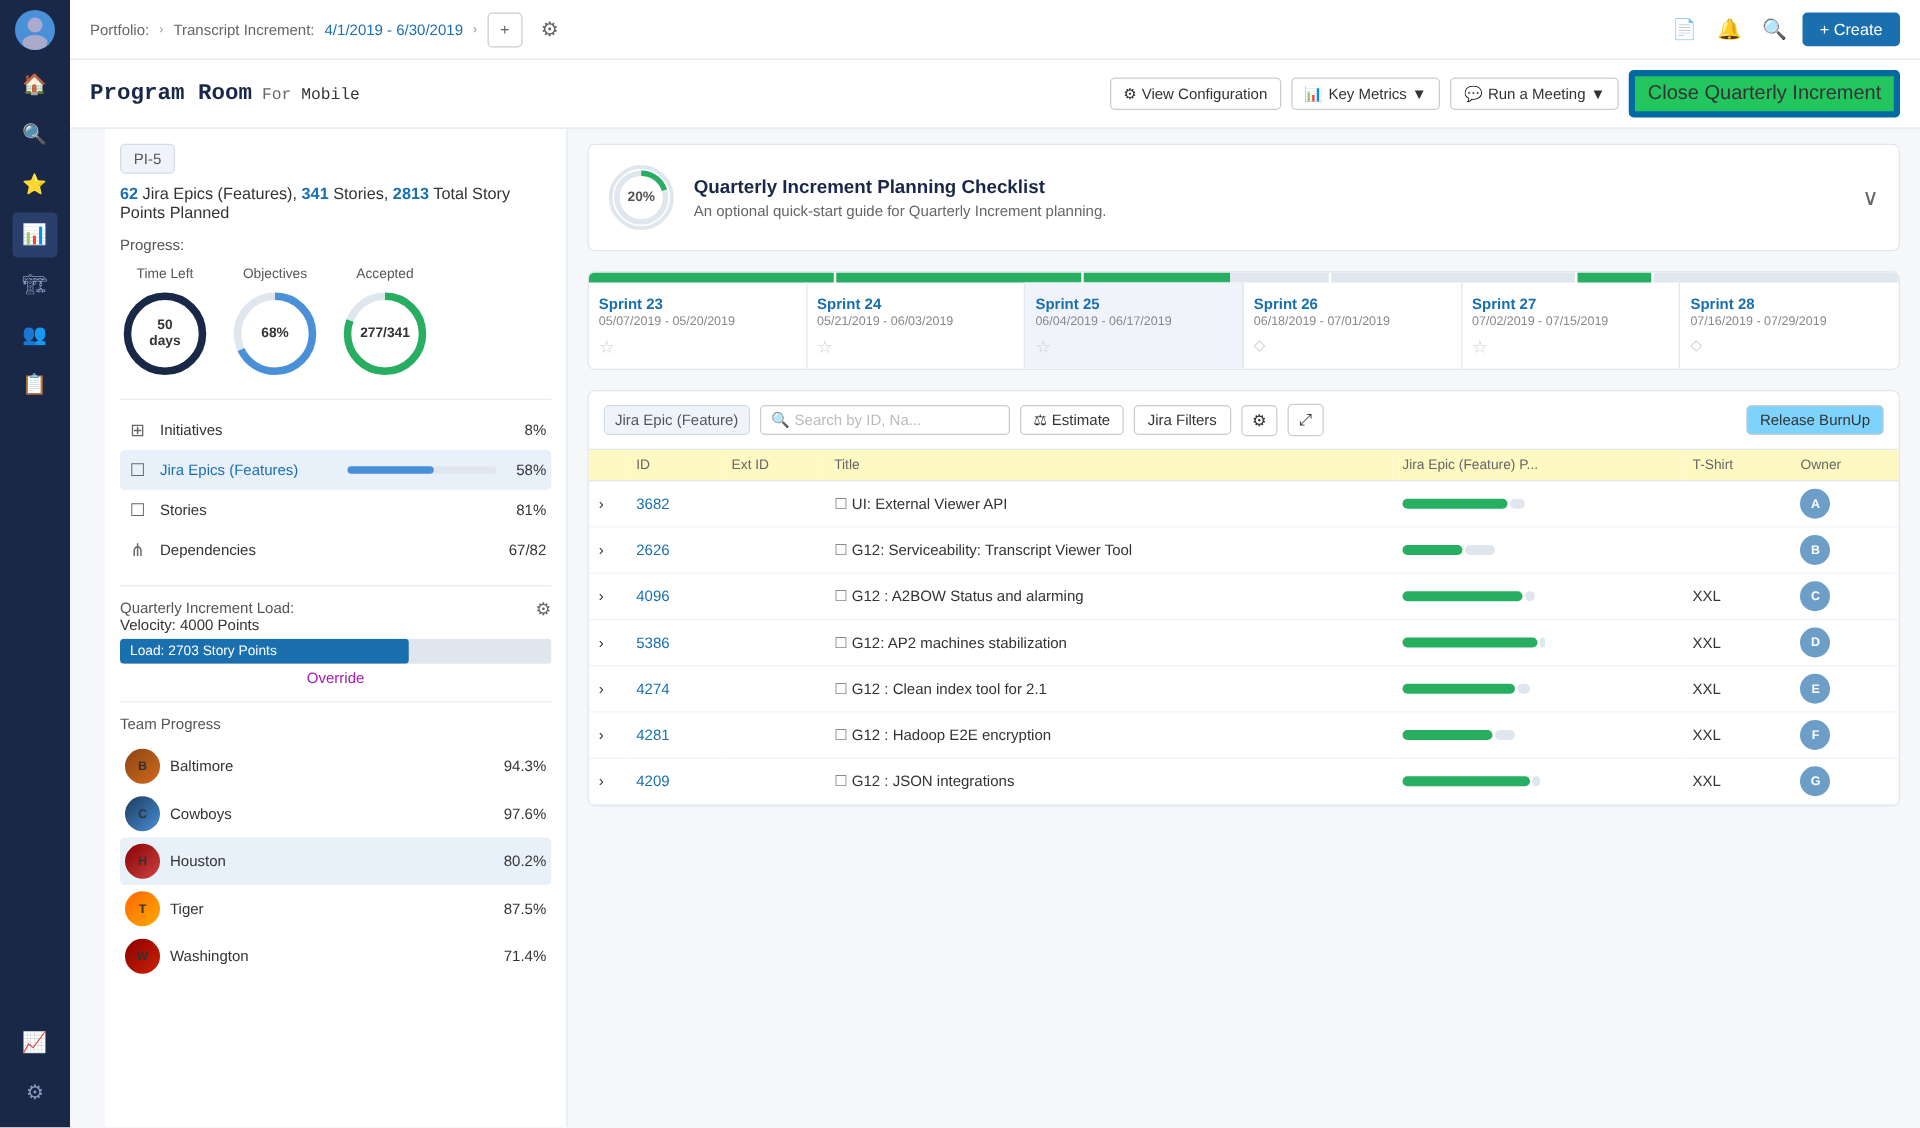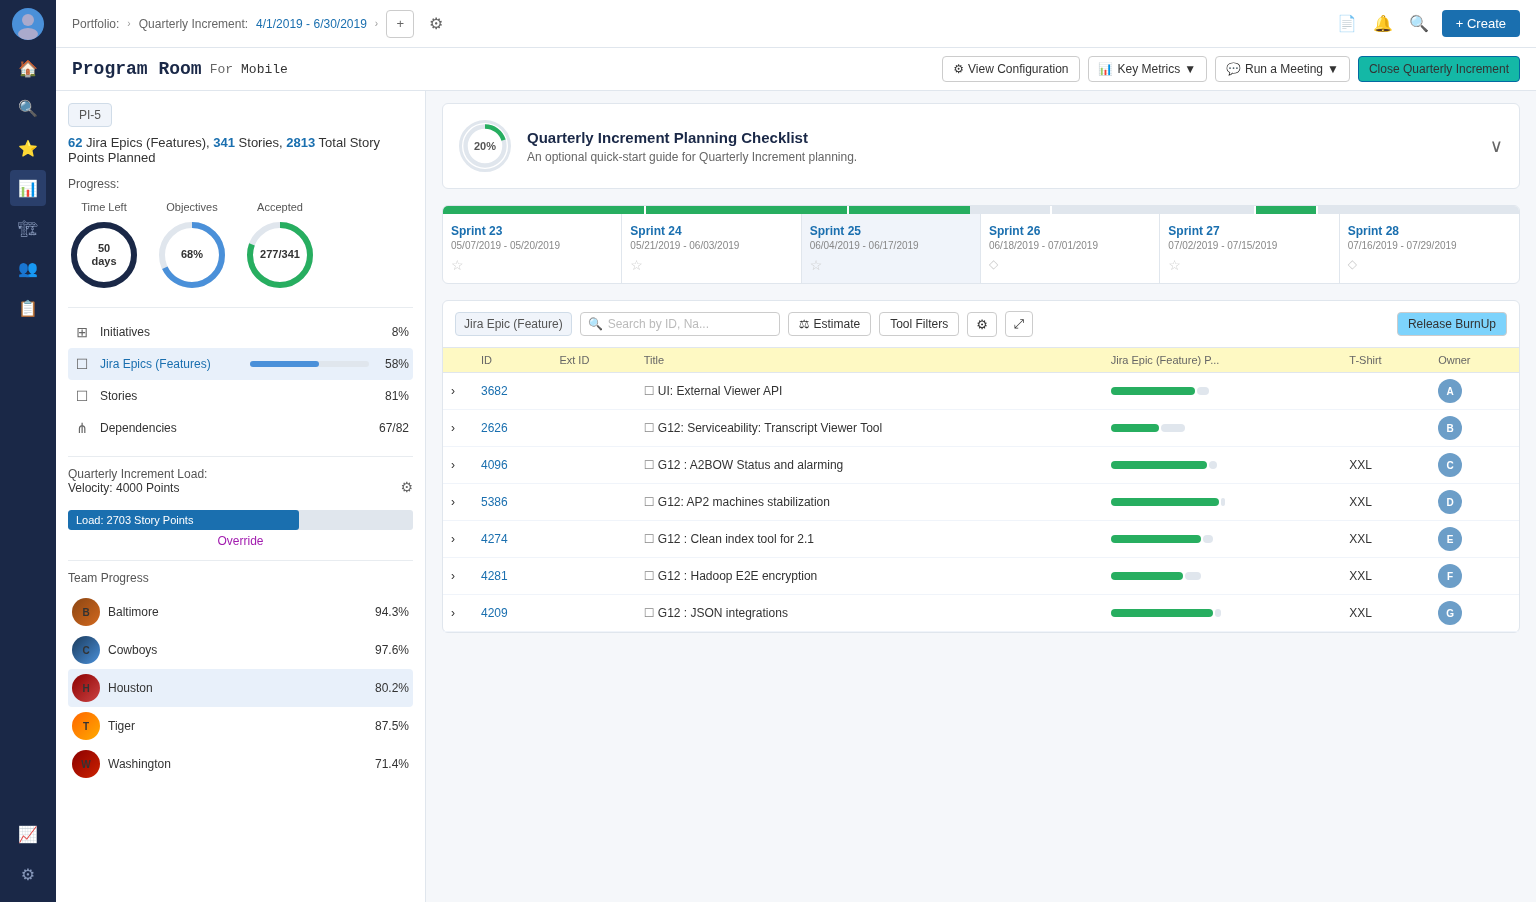--- a/index.html
+++ b/index.html
@@ -25,24 +25,24 @@
     .topnav-icon-btn { width: 28px; height: 28px; display: flex; align-items: center; justify-content: center; color: #666; cursor: pointer; font-size: 16px; }
     .create-btn { background: #1a6faf; color: #fff; border: none; border-radius: 4px; padding: 6px 14px; font-size: 13px; cursor: pointer; display: flex; align-items: center; gap: 4px; }
 
     
     .prog-header { background: #fff; border-bottom: 1px solid #e0e6ed; padding: 8px 16px; display: flex; align-items: center; justify-content: space-between; }
     .prog-title { font-size: 18px; font-weight: 600; color: #1a2847; display: flex; align-items: center; gap: 8px; }
     .prog-for { font-size: 13px; color: #666; font-weight: normal; }
     .prog-name { font-size: 13px; color: #333; font-weight: 500; }
     .prog-actions { display: flex; gap: 8px; align-items: center; }
     .prog-action-btn { border: 1px solid #ccc; background: #fff; border-radius: 4px; padding: 5px 10px; font-size: 12px; color: #333; cursor: pointer; display: flex; align-items: center; gap: 4px; }
-    .close-btn { border: 1px solid #0369a1; background: #14b8a6; border-radius: 4px; padding: 5px 10px; font-size: 12px; color: #333; cursor: pointer; }
-
-    
-    .content { display: flex; flex: 1; overflow: hidden; }
+    .close-btn { border: 5px solid #0369a1; background: #22c55e; border-radius: 4px; padding: 5px 10px; font-size: 16px; color: #333; cursor: pointer; }
+
+    
+    .content { display: flex; flex: 1; overflow: hidden; padding-left: 28px; }
 
     
     .left-panel { width: 370px; background: #fff; border-right: 1px solid #e0e6ed; overflow-y: auto; flex-shrink: 0; padding: 12px; }
 
     
     .pi-badge { background: #f0f4fa; border: 1px solid #d0dce8; border-radius: 4px; padding: 4px 10px; display: inline-block; font-size: 12px; color: #555; margin-bottom: 8px; }
     .stats-text { font-size: 13px; color: #333; margin-bottom: 12px; }
     .stats-text span.blue { color: #1a6faf; font-weight: 600; }
 
     
@@ -60,21 +60,21 @@
     .progress-row.active { background: #e8f0fa; }
     .progress-row-icon { width: 20px; height: 20px; margin-right: 8px; color: #666; font-size: 14px; display: flex; align-items: center; justify-content: center; }
     .progress-row-name { flex: 1; font-size: 12px; color: #333; }
     .progress-row-name.blue { color: #1a6faf; }
     .progress-row-pct { font-size: 12px; color: #333; font-weight: 500; }
     .progress-bar-wrap { height: 6px; background: #e0e6ed; border-radius: 3px; flex: 1; margin: 0 8px; }
     .progress-bar-fill { height: 6px; background: #4a90d9; border-radius: 3px; }
 
     
     .qi-section { margin-top: 12px; border-top: 1px solid #e8ecf0; padding-top: 10px; }
-    .qi-row { display: flex; align-items: flex-end; justify-content: space-between; margin-bottom: 15px; gap: 40px; }
+    .qi-row { display: flex; align-items: flex-start; justify-content: space-between; margin-bottom: 4px; gap: 40px; }
     .qi-label { font-size: 12px; color: #555; }
     .qi-velocity { font-size: 12px; color: #333; font-weight: 500; }
     .qi-gear { font-size: 14px; color: #666; cursor: pointer; }
     .load-bar-wrap { height: 20px; background: #e0e6ed; border-radius: 3px; margin-bottom: 4px; overflow: hidden; }
     .load-bar-fill { height: 20px; background: #1a6faf; border-radius: 3px; display: flex; align-items: center; padding-left: 8px; }
     .load-bar-text { font-size: 11px; color: #fff; font-weight: 500; }
     .override-link { color: #a21caf; font-size: 12px; cursor: pointer; text-align: center; display: block; }
 
     
     .team-section { margin-top: 12px; border-top: 1px solid #e8ecf0; padding-top: 10px; }
@@ -163,21 +163,21 @@
   <div class="sidebar-icon">📋</div>
   <div class="sidebar-icon" style="margin-top:auto;">📈</div>
   <div class="sidebar-icon">⚙</div>
 </div>
 
 <div class="main">
 
   <div class="topnav">
     <span class="topnav-label">Portfolio:</span>
     <span class="topnav-chevron">›</span>
-    <span class="topnav-label">Quarterly Increment:</span>
+    <span class="topnav-label">Transcript Increment:</span>
     <span class="topnav-date">4/1/2019 - 6/30/2019</span>
     <span class="topnav-chevron">›</span>
     <div class="topnav-plus">+</div>
     <div class="topnav-gear">⚙</div>
     <div class="topnav-right">
       <div class="topnav-icon-btn">📄</div>
       <div class="topnav-icon-btn">🔔</div>
       <div class="topnav-icon-btn">🔍</div>
       <button class="create-btn">+ Create</button>
     </div>
@@ -404,21 +404,21 @@
         <div class="epic-toolbar">
           <span class="epic-type-label">Jira Epic (Feature)</span>
           <div class="epic-search">
             <span>🔍</span>
             <span style="color:#bbb;">Search by ID, Na...</span>
           </div>
           <button class="epic-btn">
             <span>⚖</span>
             <span>Estimate</span>
           </button>
-          <button class="epic-btn">Tool Filters</button>
+          <button class="epic-btn">Jira Filters</button>
           <button class="epic-icon-btn">⚙</button>
           <button class="epic-icon-btn">⤢</button>
           <button class="release-btn">Release BurnUp</button>
         </div>
         <table class="epic-table">
           <thead>
             <tr>
               <th style="width:30px;"></th>
               <th>ID</th>
               <th>Ext ID</th>

